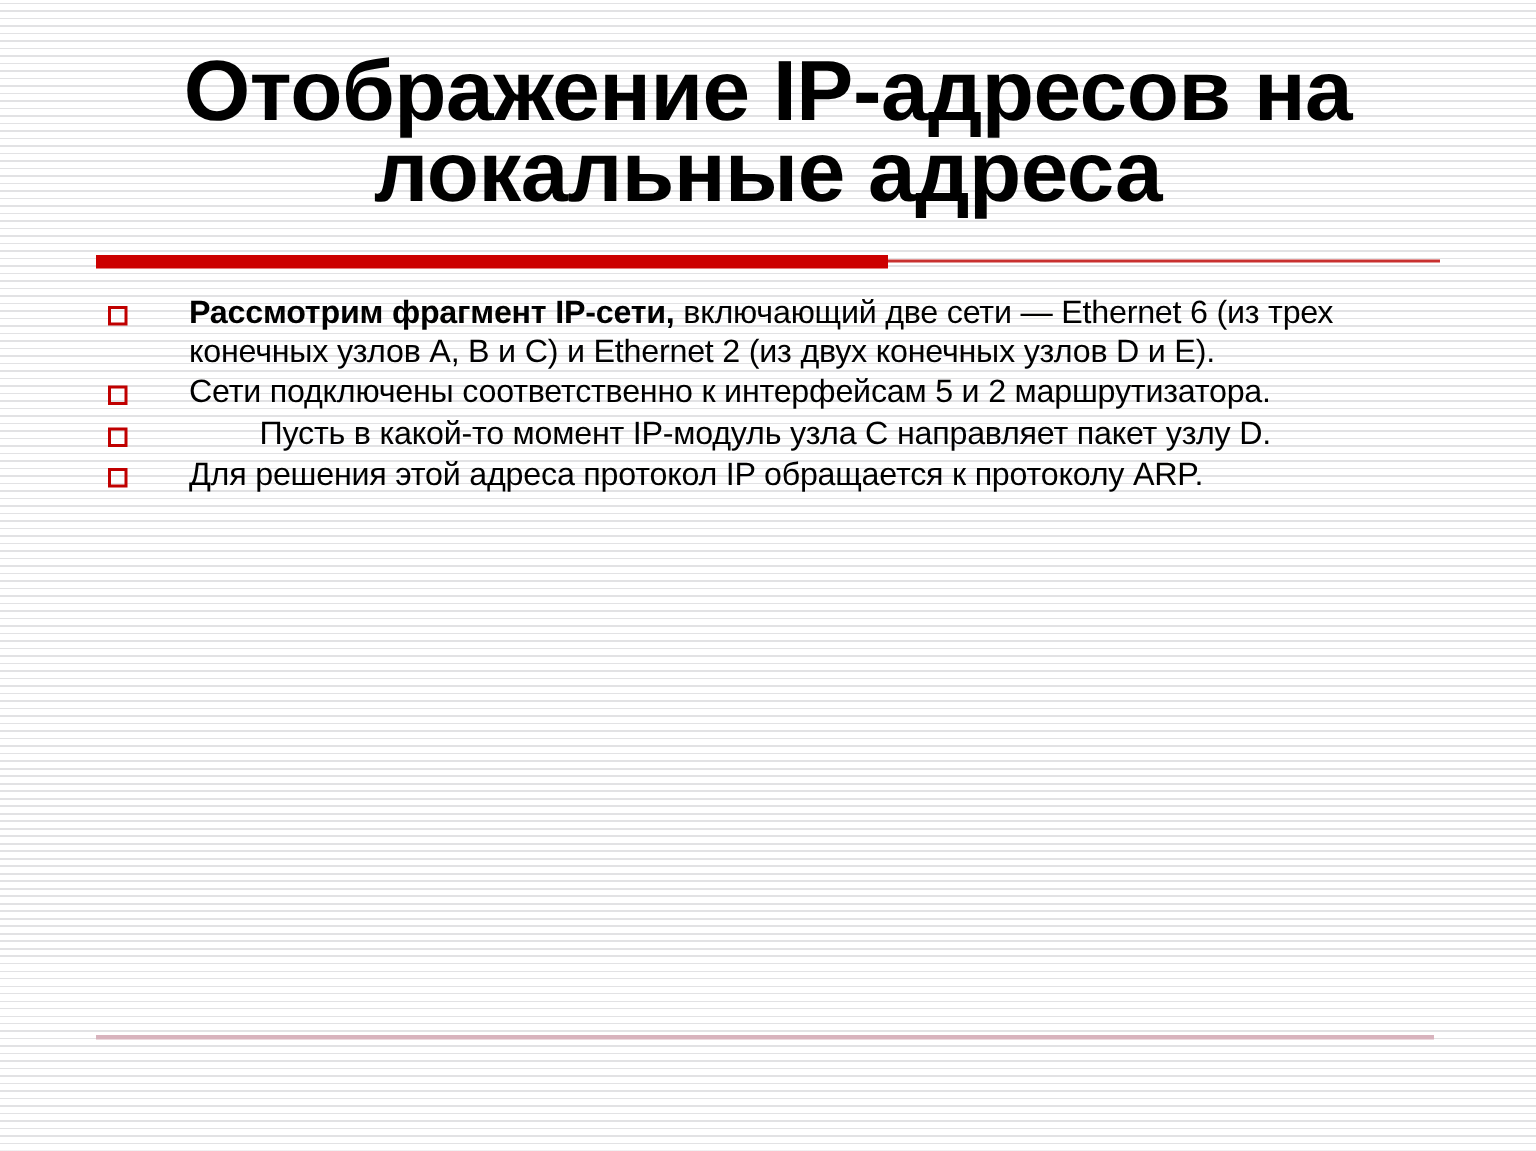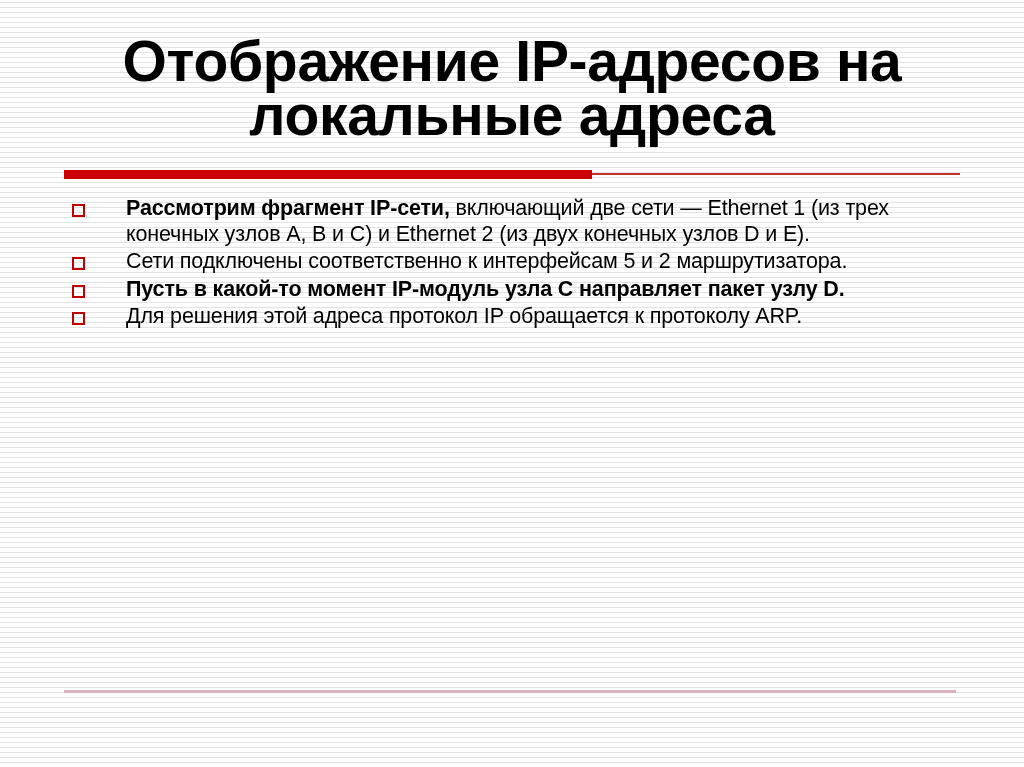--- a/index.html
+++ b/index.html
@@ -108,21 +108,22 @@
     box-sizing: content-box;
   }
   .bullet-text {
     display: block;
     font-size: 21.5px;
     line-height: 25.5px;
     color: #000000;
     letter-spacing: -0.15px;
   }
   .bullet-text.bold {
-    font-weight: bold;
+    font-weight: normal;
+    margin-left: 47px;
   }
   .lead-bold {
     font-weight: bold;
     text-align: center;
   }
 </style>
 </head>
 <body>
 
 <div class="slide">
@@ -134,21 +135,21 @@
 
   <div class="rule-wrap">
     <div class="rule-thin"></div>
     <div class="rule-thick"></div>
   </div>
 
   <div class="body">
 
     <div class="bullet-row">
       <span class="marker"></span>
-      <span class="bullet-text"><span class="lead-bold">Рассмотрим фрагмент IP-сети,</span><span> включающий две сети — Ethernet 1 (из трех конечных узлов A, B и C) и Ethernet 2 (из двух конечных узлов D и E).</span></span>
+      <span class="bullet-text"><span class="lead-bold">Рассмотрим фрагмент IP-сети,</span><span> включающий две сети — Ethernet 6 (из трех конечных узлов A, B и C) и Ethernet 2 (из двух конечных узлов D и E).</span></span>
     </div>
 
     <div class="bullet-row">
       <span class="marker"></span>
       <span class="bullet-text">Сети подключены соответственно к интерфейсам 5 и 2 маршрутизатора.</span>
     </div>
 
 
     <div class="bullet-row">
       <span class="marker"></span>

